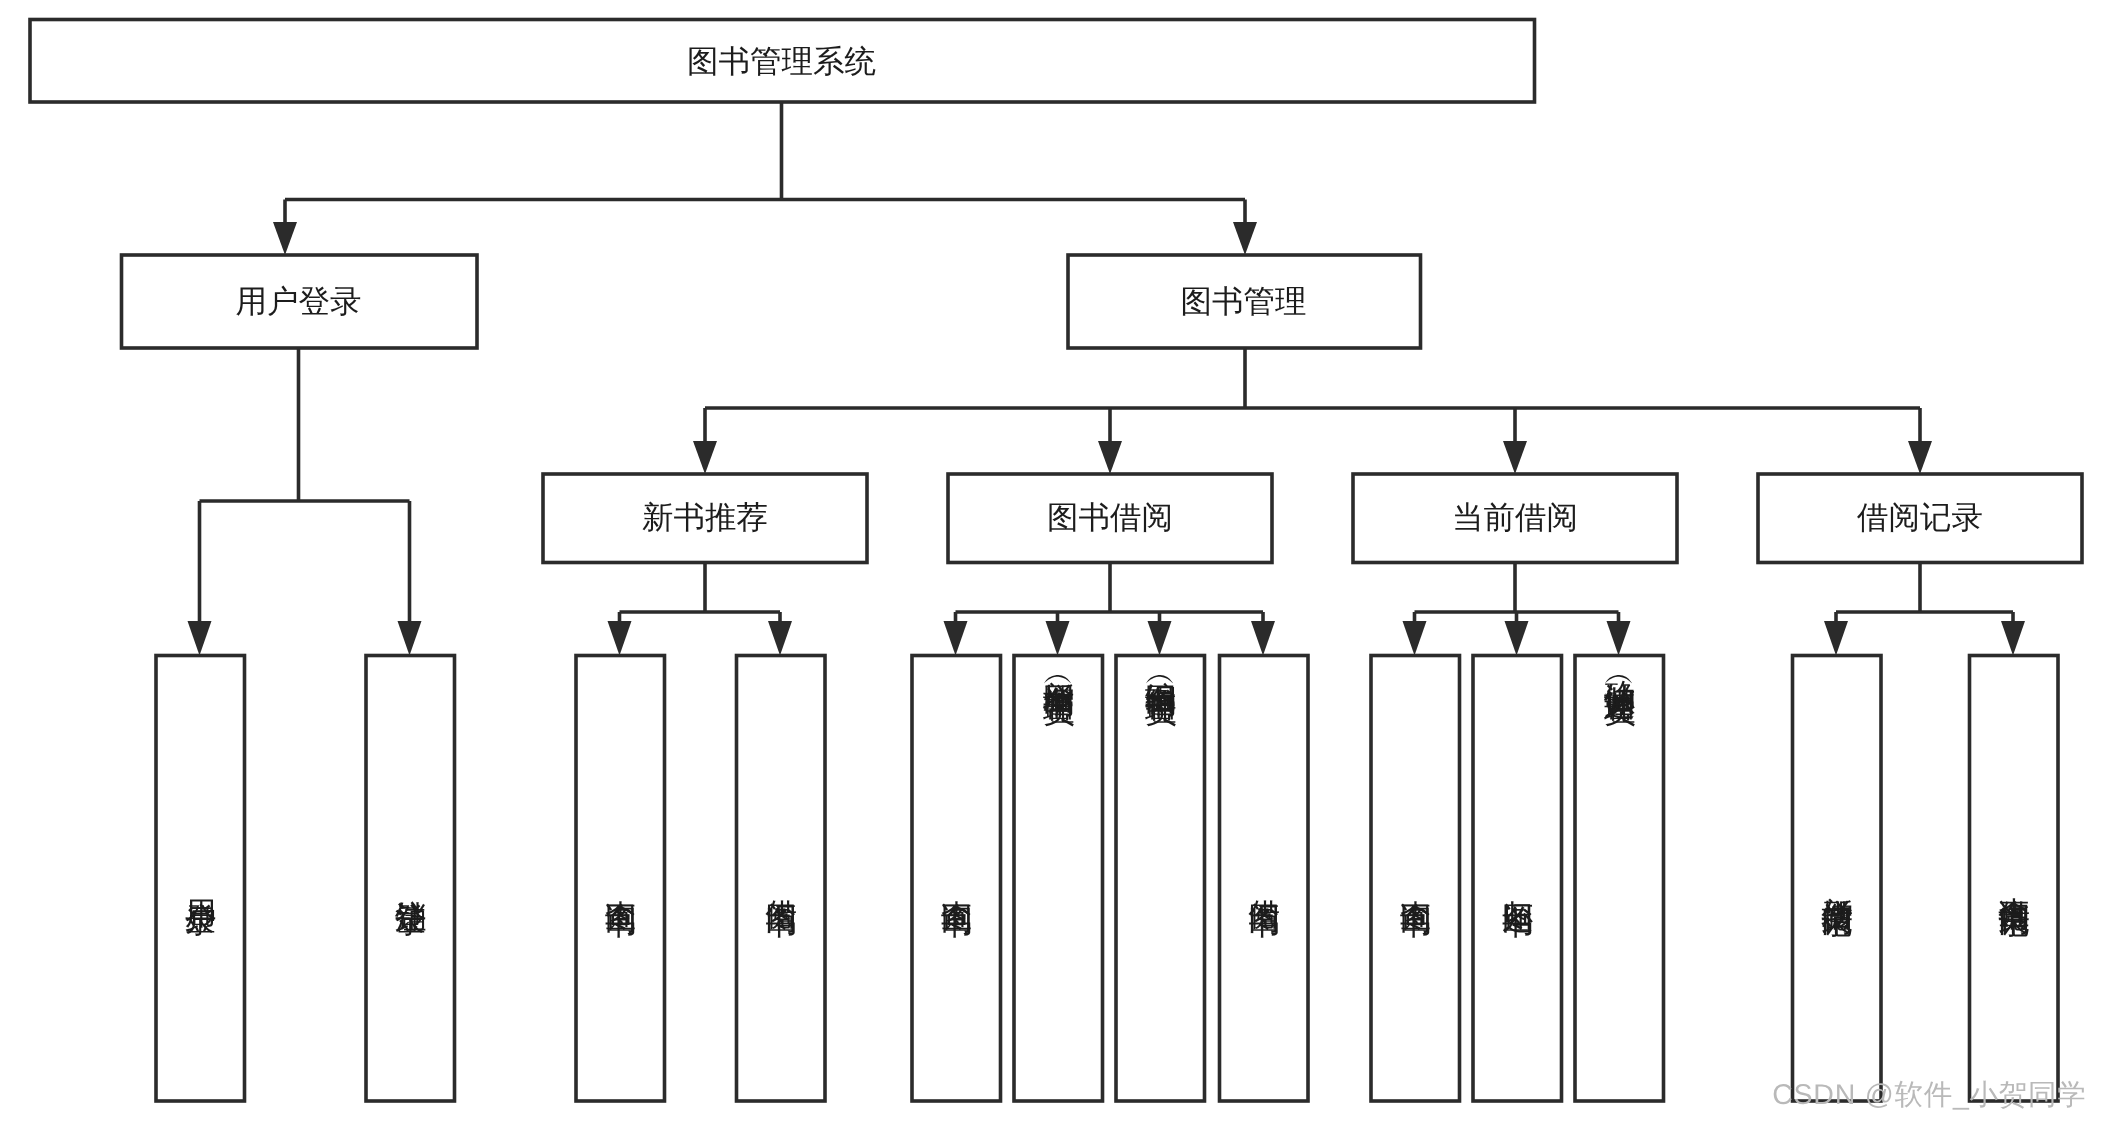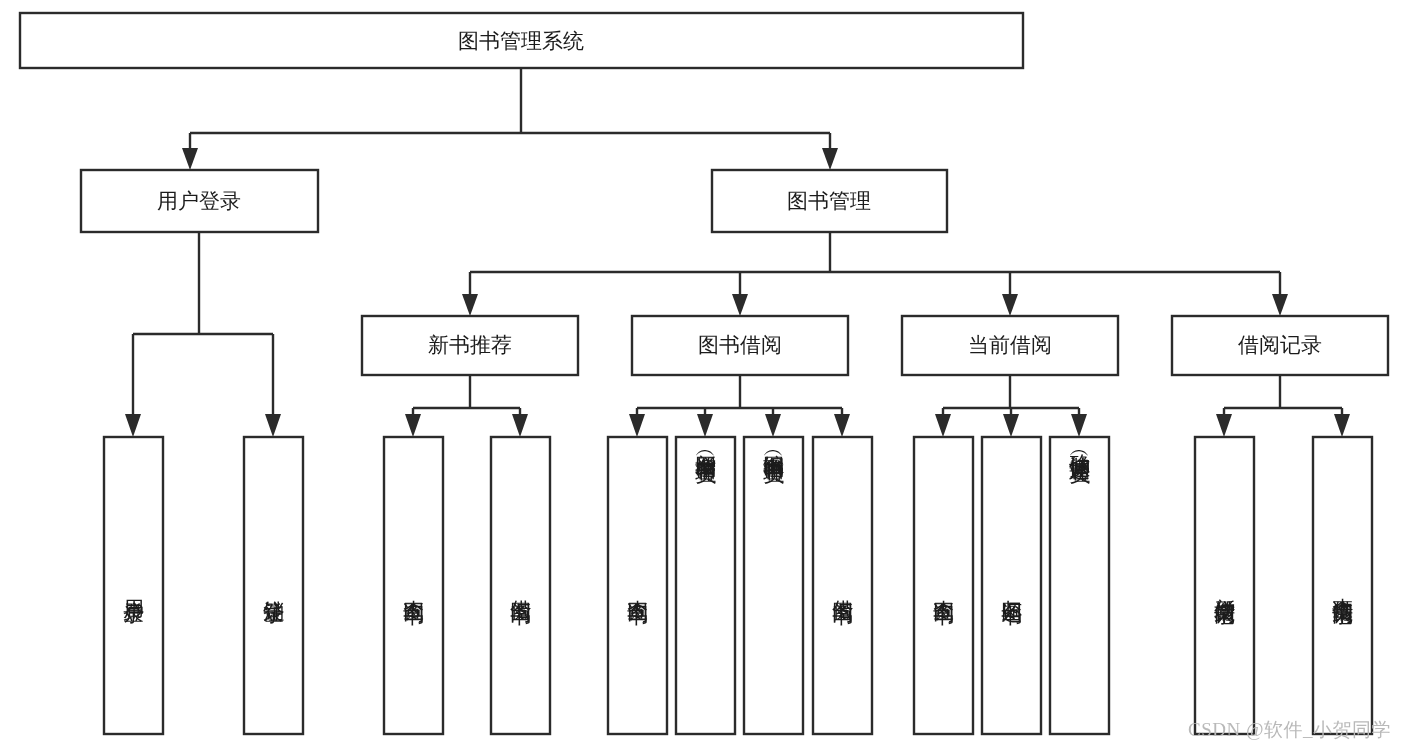--- a/index.html
+++ b/index.html
@@ -64,21 +64,21 @@
     font-size: 21px;
     line-height: 1.08;
     letter-spacing: 1.5px;
     color: #1c1c1c;
     white-space: nowrap;
   }
   .watermark {
     position: absolute;
     right: 14px;
     bottom: 4px;
-    font-family: Liberation Serif, serif;
+    font-family: Liberation Sans, sans-serif;
     font-size: 19px;
     color: #b9b9b9;
     white-space: nowrap;
     letter-spacing: 0.5px;
   }
 </style>
 </head>
 <body>
 
 <div id="diagram-root">

